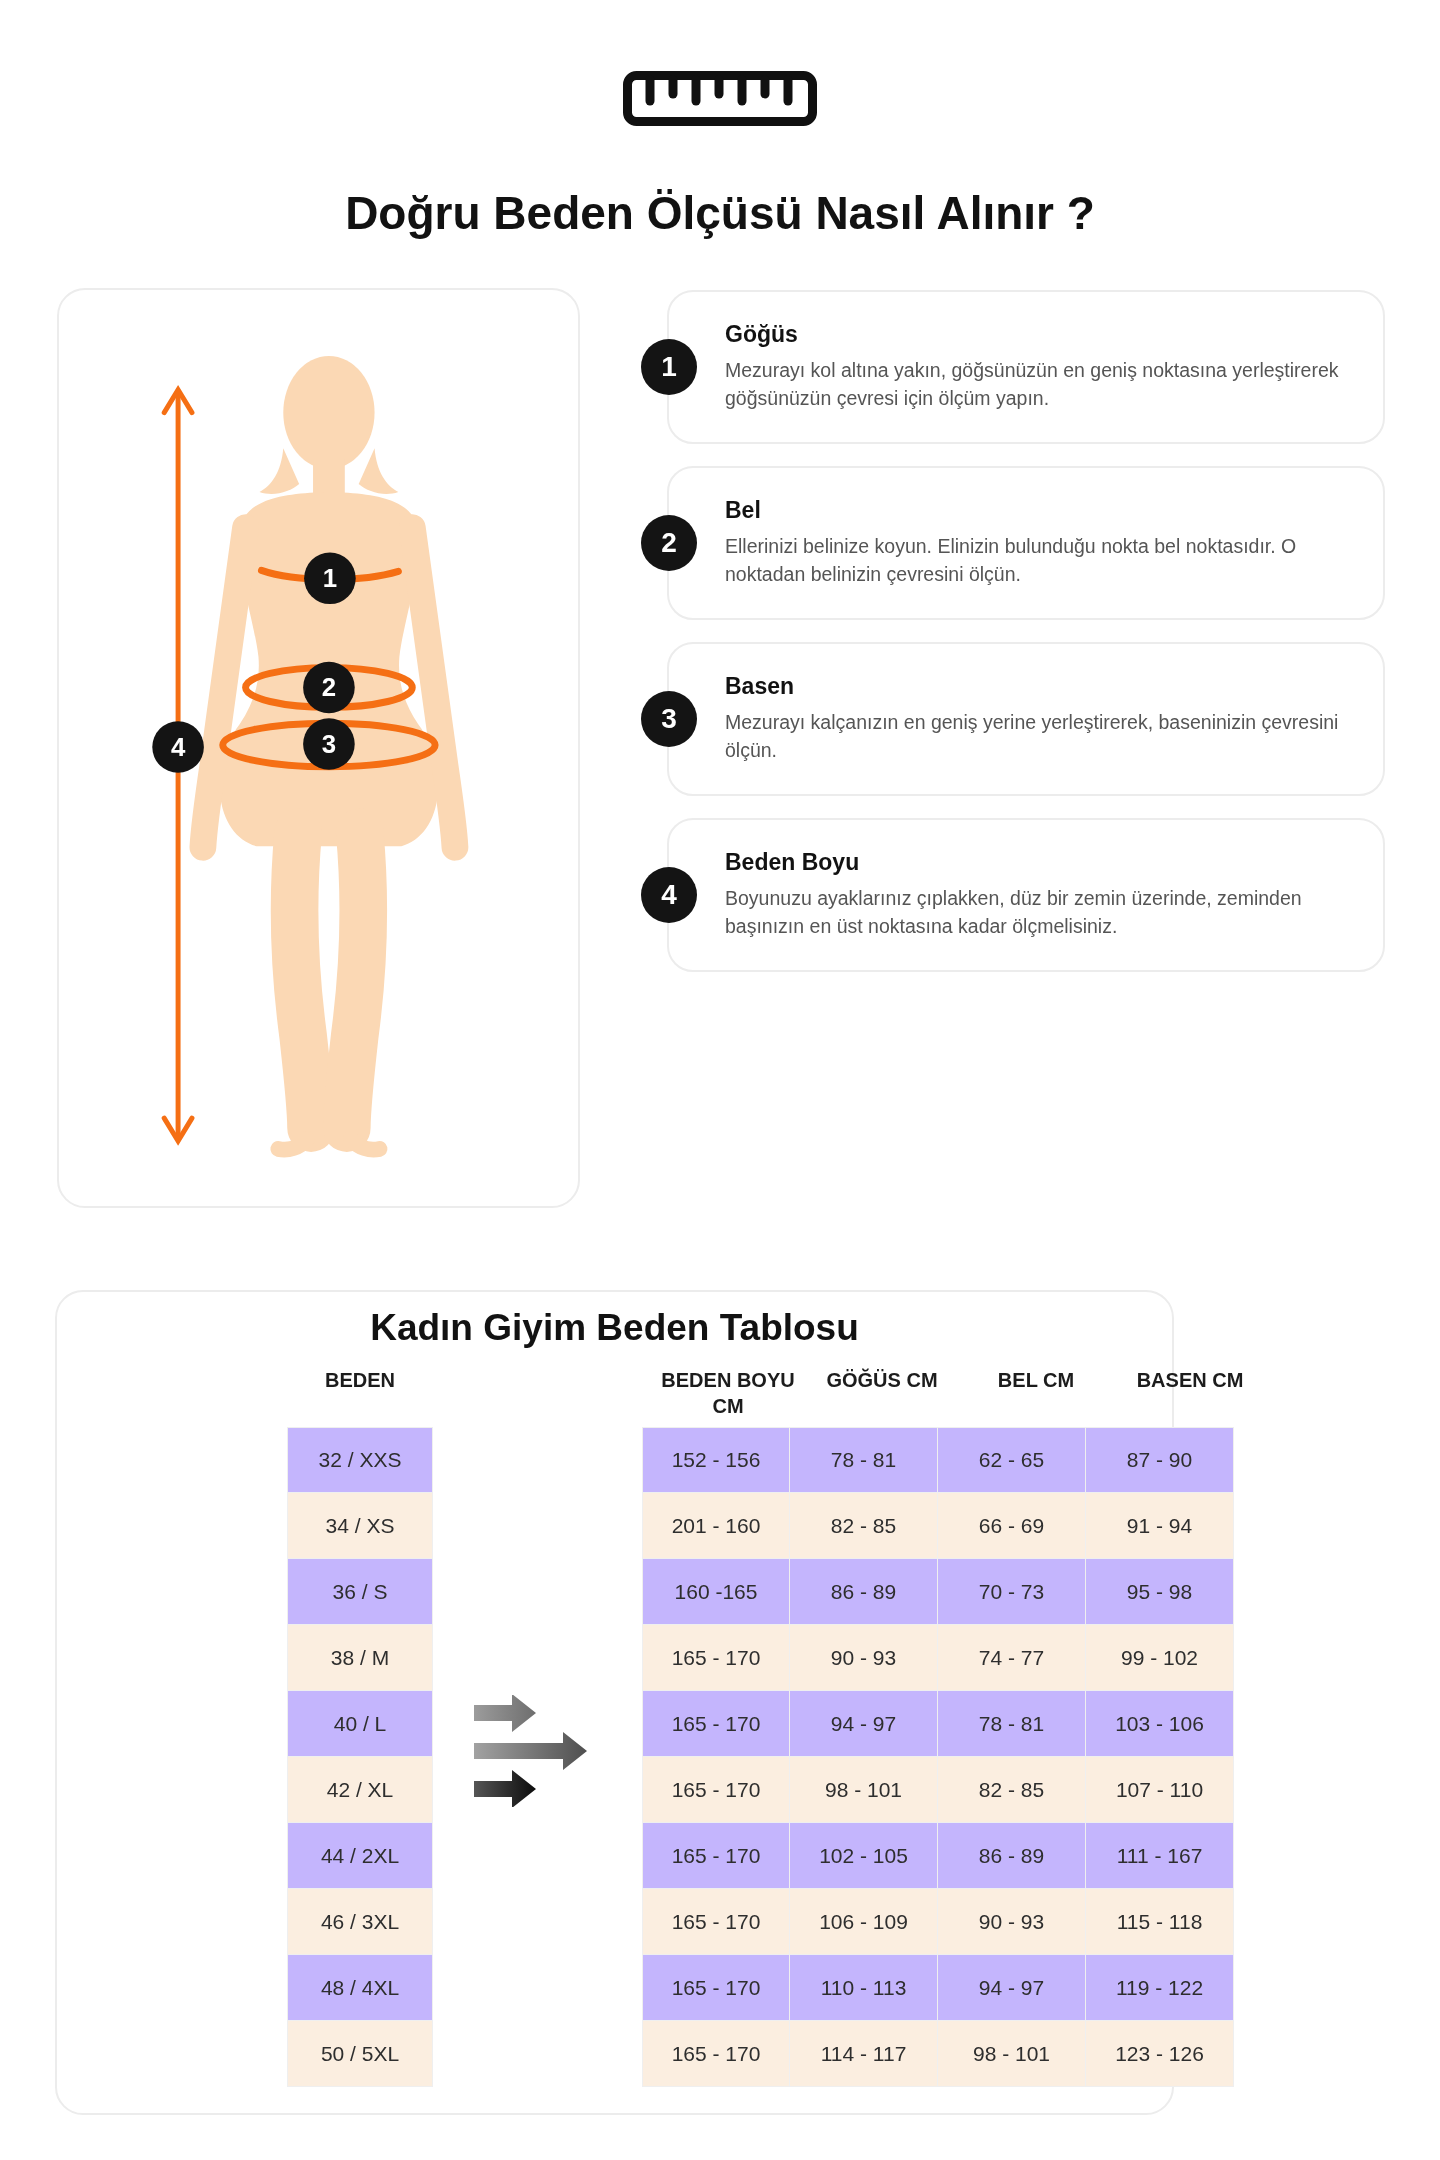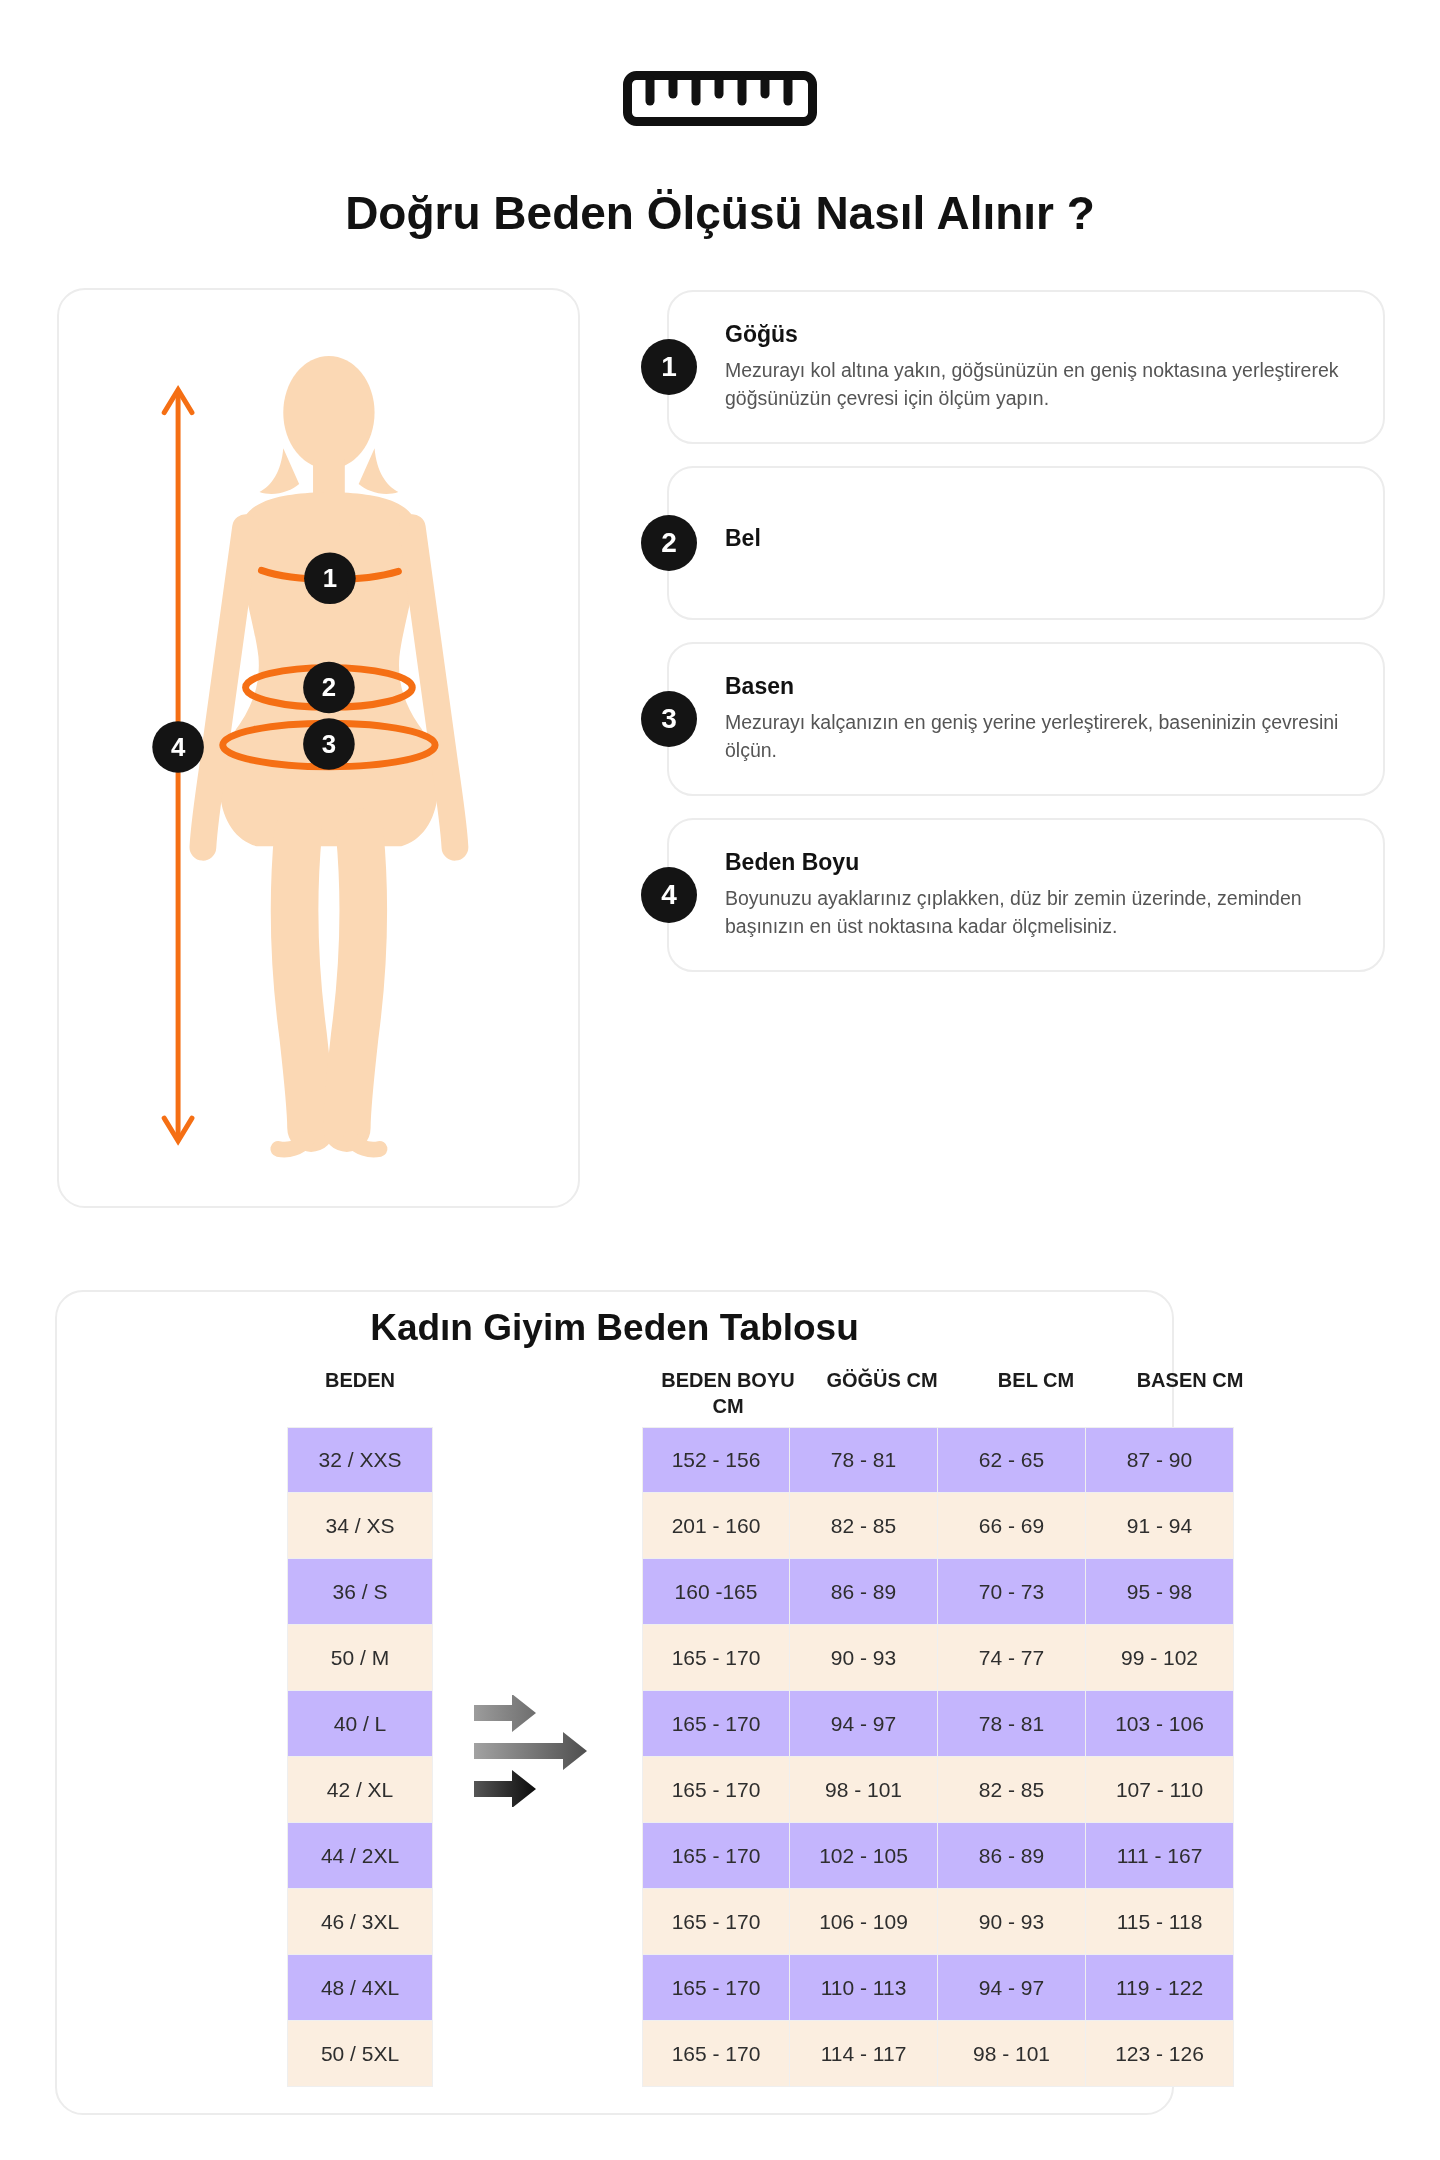--- a/index.html
+++ b/index.html
@@ -147,20 +147,21 @@
 
   <div class="steps">
     <div class="step-card">
       <div class="step-num">1</div>
       <h3 class="step-title">Göğüs</h3>
       <p class="step-text">Mezurayı kol altına yakın, göğsünüzün en geniş noktasına yerleştirerek göğsünüzün çevresi için ölçüm yapın.</p>
     </div>
     <div class="step-card">
       <div class="step-num">2</div>
       <h3 class="step-title">Bel</h3>
+      <p class="step-text">Ellerinizi belinize koyun. Elinizin bulunduğu nokta bel noktasıdır. O noktadan belinizin çevresini ölçün.</p>
     </div>
     <div class="step-card">
       <div class="step-num">3</div>
       <h3 class="step-title">Basen</h3>
       <p class="step-text">Mezurayı kalçanızın en geniş yerine yerleştirerek, baseninizin çevresini ölçün.</p>
     </div>
     <div class="step-card">
       <div class="step-num">4</div>
       <h3 class="step-title">Beden Boyu</h3>
       <p class="step-text">Boyunuzu ayaklarınız çıplakken, düz bir zemin üzerinde, zeminden başınızın en üst noktasına kadar ölçmelisiniz.</p>
@@ -201,21 +202,21 @@
   <div class="grid6 trow">
     <div class="cell scell">36 / S</div>
     <div class="spacer"></div>
     <div class="cell vcell">160 -165</div>
     <div class="cell vcell">86 - 89</div>
     <div class="cell vcell">70 - 73</div>
     <div class="cell vcell">95 - 98</div>
   </div>
 
   <div class="grid6 trow">
-    <div class="cell scell alt">50 / M</div>
+    <div class="cell scell alt">38 / M</div>
     <div class="spacer"></div>
     <div class="cell vcell alt">165 - 170</div>
     <div class="cell vcell alt">90 - 93</div>
     <div class="cell vcell alt">74 - 77</div>
     <div class="cell vcell alt">99 - 102</div>
   </div>
 
   <div class="grid6 trow">
     <div class="cell scell">40 / L</div>
     <div class="spacer"></div>

